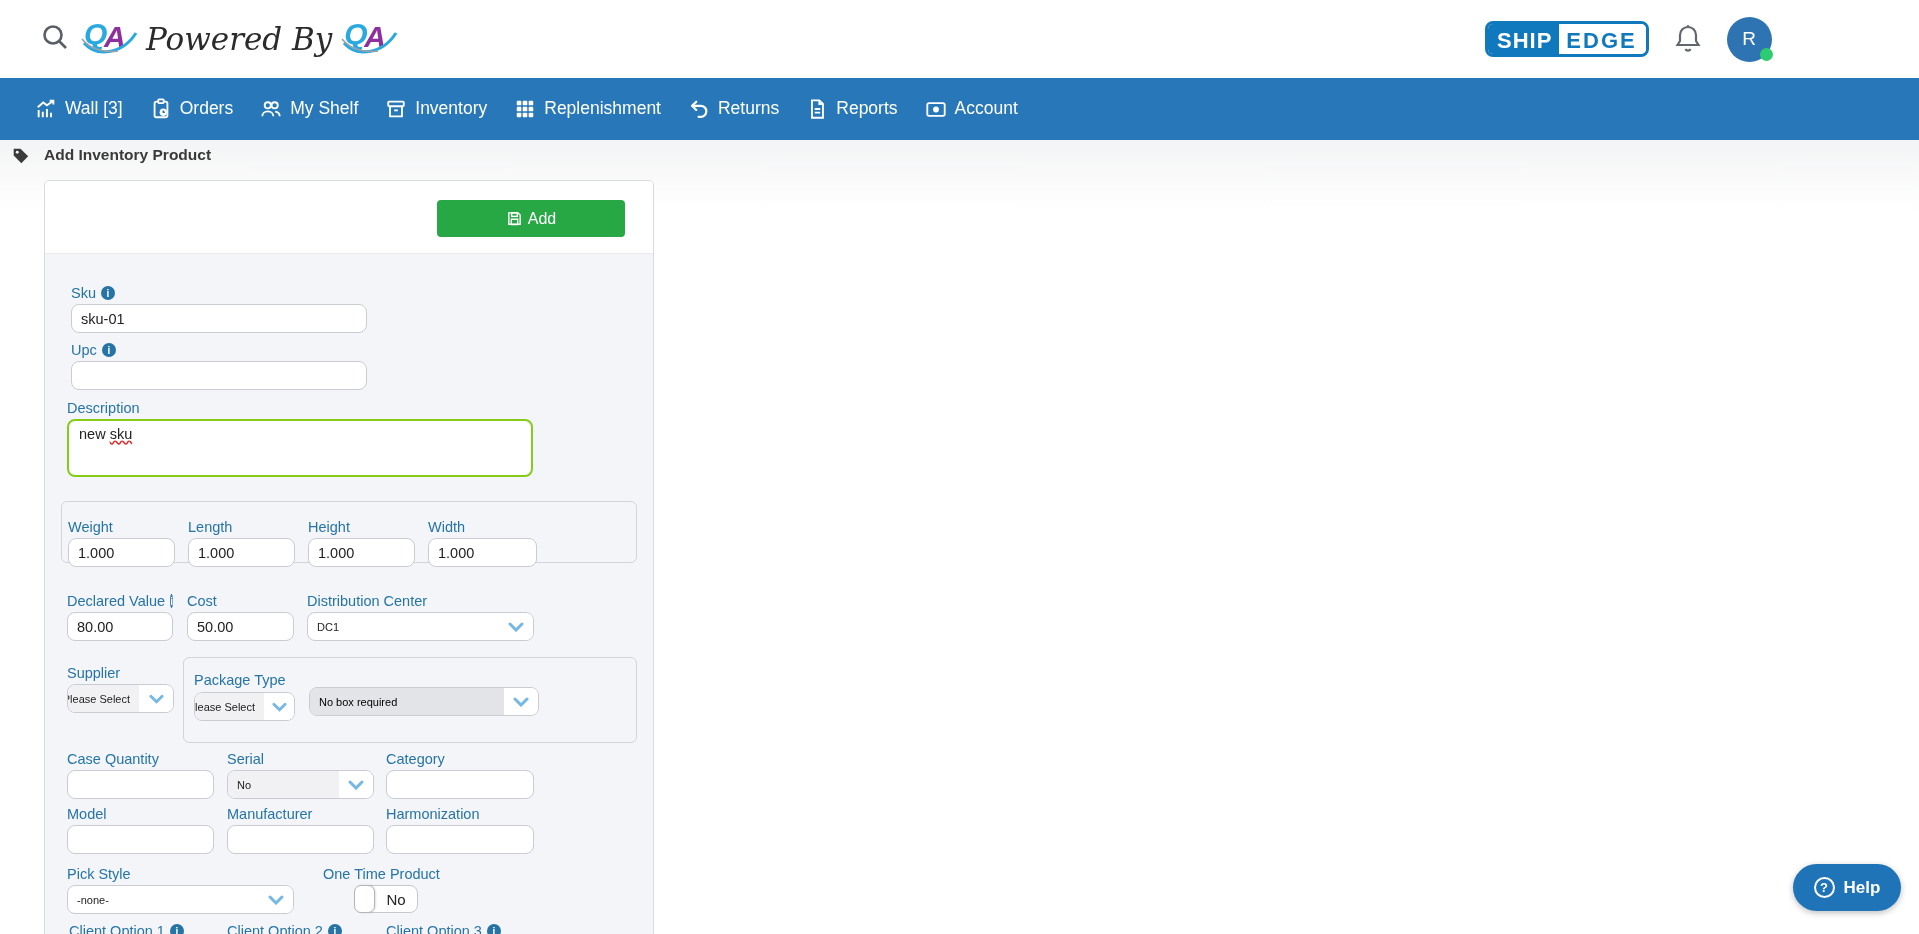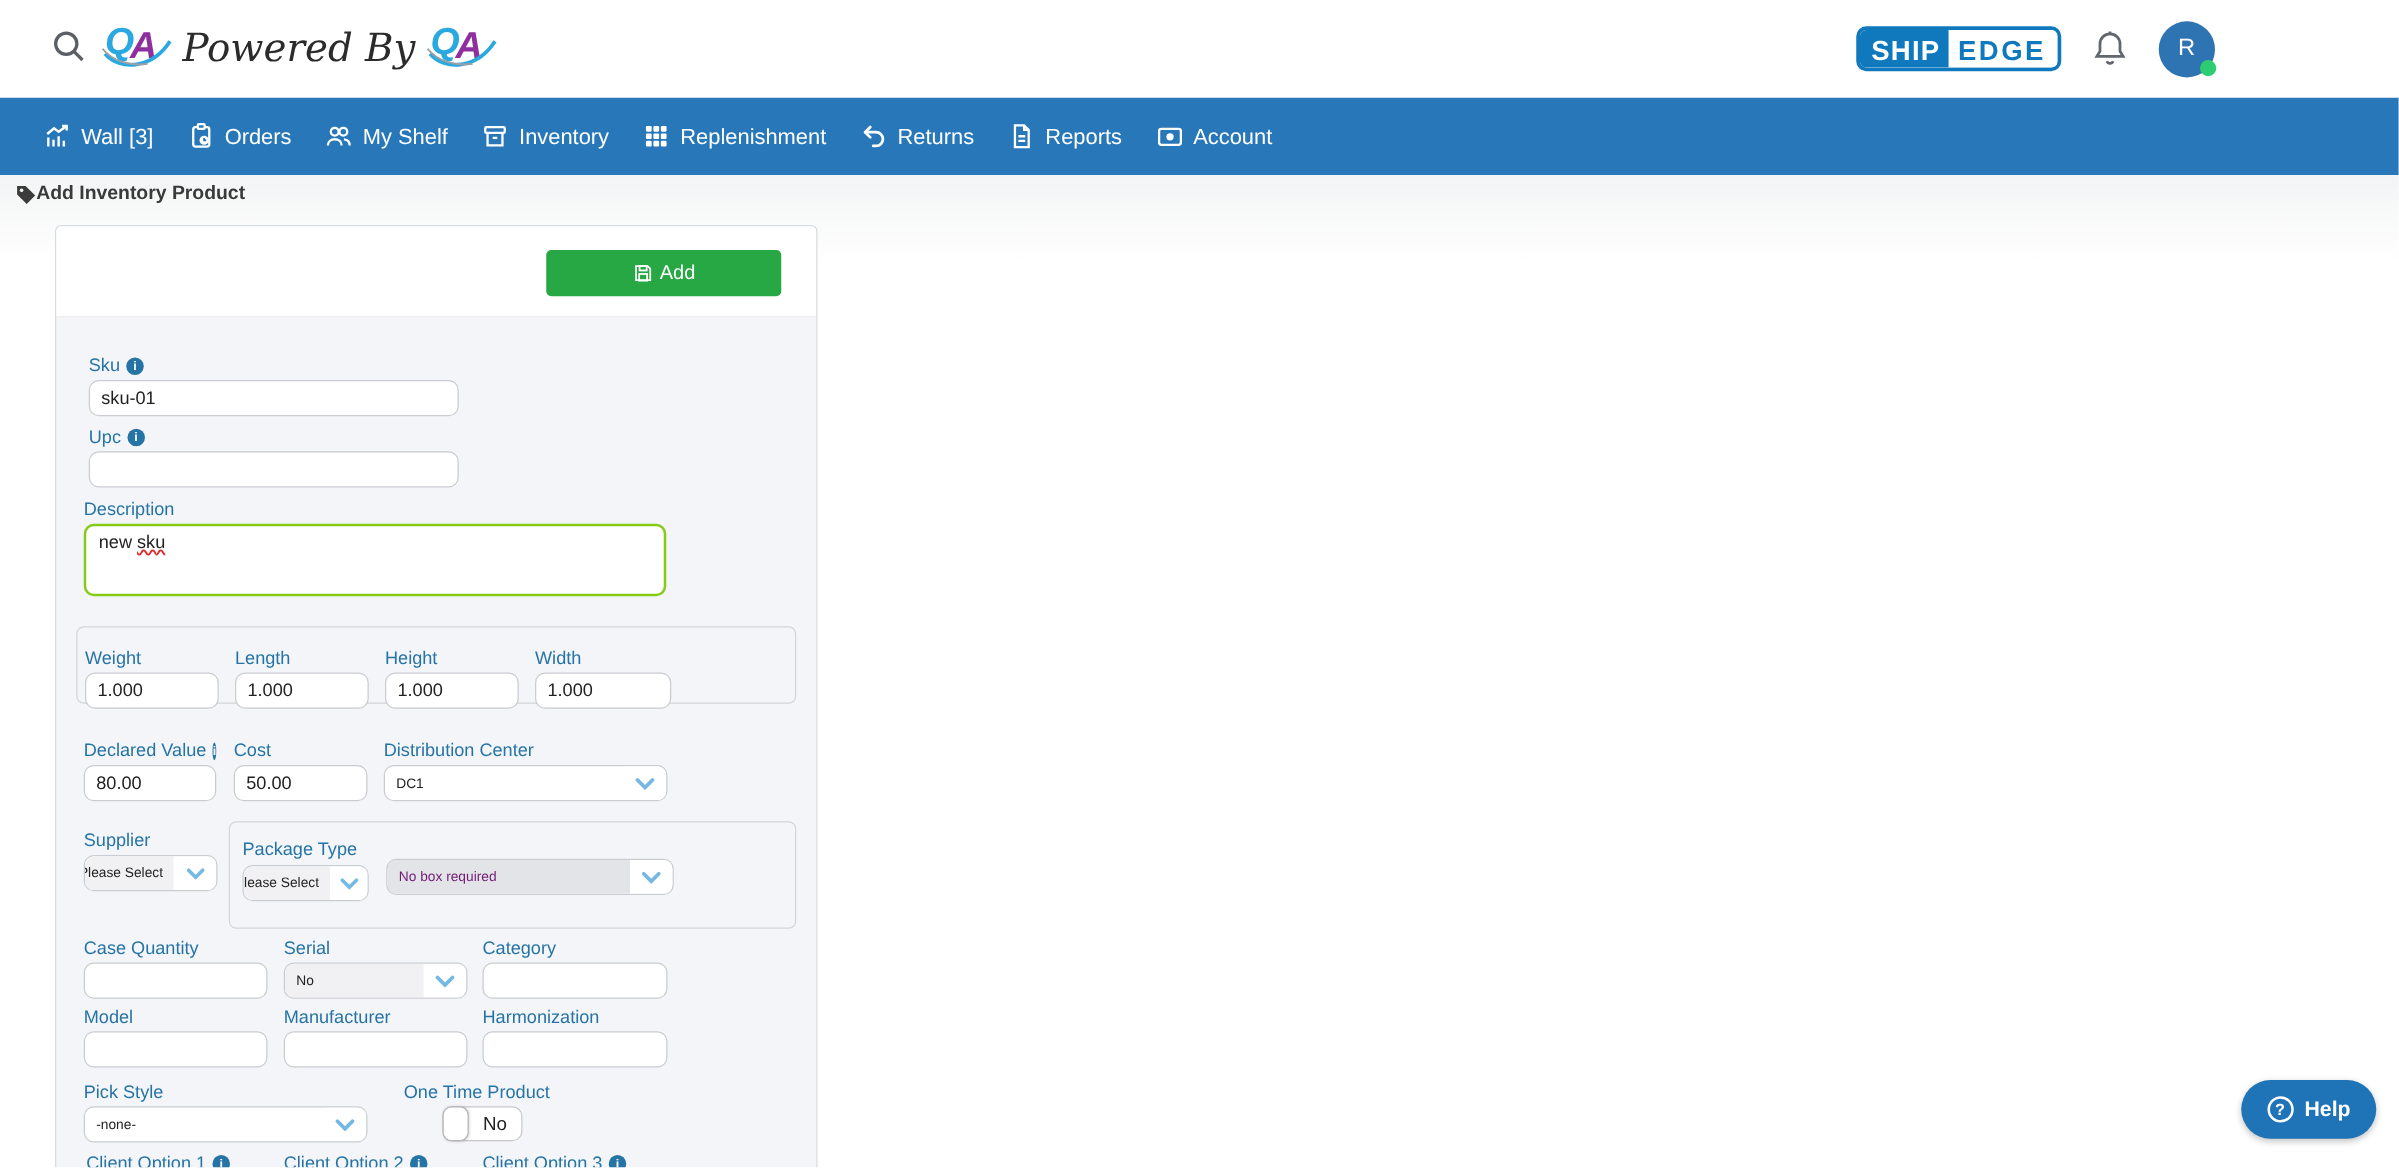--- a/index.html
+++ b/index.html
@@ -22,27 +22,27 @@
                     padding:4px 7px 0 9px; font-style:normal; }
   .shipedge .edge { background:#fff; color:#1079be; font-weight:bold; font-size:22px; letter-spacing:2px;
                     padding:4px 9px 0 7px; }
   .bell { width:30px; height:32px; cursor:pointer; }
   .avatar { position:relative; width:45px; height:45px; border-radius:50%; background:#2e73b2; cursor:pointer;
             display:flex; align-items:center; justify-content:center; color:#fff; font-size:19px; }
   .presence-dot { position:absolute; right:-1px; bottom:1px; width:13px; height:13px; border-radius:50%; background:#2ecc71; }
 
   
   .navbar { height:62px; background:#2878b9; display:flex; align-items:center; padding-left:35px; gap:27px; }
-  .nav-item { display:flex; align-items:center; gap:8px; color:#fff; font-size:17.5px; cursor:pointer;
+  .nav-item { display:flex; align-items:flex-start; gap:8px; color:#fff; font-size:17.5px; cursor:pointer;
               text-decoration:none; white-space:nowrap; }
   .nav-ico { width:22px; height:22px; display:flex; }
 
   
   .main { position:relative; height:794px; background:linear-gradient(#f3f4f5, #ffffff 70px); overflow:hidden; }
-  .title-bar { position:absolute; left:12px; top:6px; display:flex; align-items:center; gap:0; }
+  .title-bar { position:absolute; left:12px; top:6px; display:flex; align-items:center; gap:15px; }
   .page-title { font-size:15.5px; font-weight:bold; color:#3a3a3a; }
 
   .card { position:absolute; left:44px; top:40px; width:610px; height:810px;
           border:1px solid #d8dbe0; border-radius:5px; background:#f4f5f8; overflow:hidden; }
   .card-head { position:relative; height:73px; background:#fff; border-bottom:1px solid #eceaea; }
   .add-btn { position:absolute; left:392px; top:19px; width:188px; height:37px; background:#28a745; border:none;
              border-radius:4px; color:#fff; font-size:16px; display:flex; align-items:center; justify-content:center;
              gap:5px; cursor:pointer; font-family:"Liberation Sans",sans-serif; }
   .card-body { position:relative; height:737px; }
 
@@ -60,21 +60,21 @@
   .groupbox { border:1px solid #d2d5da; border-radius:6px; }
   .dimrow { display:flex; gap:13px; padding:16px 0 0 6px; }
   .dimcol { width:107px; }
 
   .sel { display:flex; align-items:stretch; height:29px; border:1px solid #c9ccd1; border-radius:8px; background:#fff;
          overflow:hidden; cursor:pointer; }
   .sel .txt { flex:1; display:flex; align-items:center; padding:0 9px; font-size:11px; color:#222; white-space:nowrap;
               overflow:hidden; }
   .sel .chev { width:34px; display:flex; align-items:center; justify-content:center; background:#fff; }
   .sel.combo .txt { background:#f1f1f4; }
-  .sel.gray .txt { background:#e3e4e7; color:#701a75; }
+  .sel.gray .txt { background:#e3e4e7; color:#000000; }
   .clipleft { direction:rtl; }
 
   .toggle { display:flex; width:64px; height:28px; border:1px solid #c8c8c8; border-radius:8px; background:#fff;
             cursor:pointer; overflow:visible; }
   .knob { width:21px; height:28px; margin:-1px 0 0 -1px; background:#fff; border:1px solid #b5b5b5; border-radius:7px;
           box-shadow:1px 0 2px rgba(0,0,0,.12); }
   .toggle-label { flex:1; display:flex; align-items:center; justify-content:center; font-size:15px; color:#222; }
 
   .help-btn { position:absolute; left:1793px; top:864px; width:108px; height:47px; border-radius:24px; background:#1f73b7;
               color:#fff; display:flex; align-items:center; justify-content:center; gap:9px; font-weight:bold;

